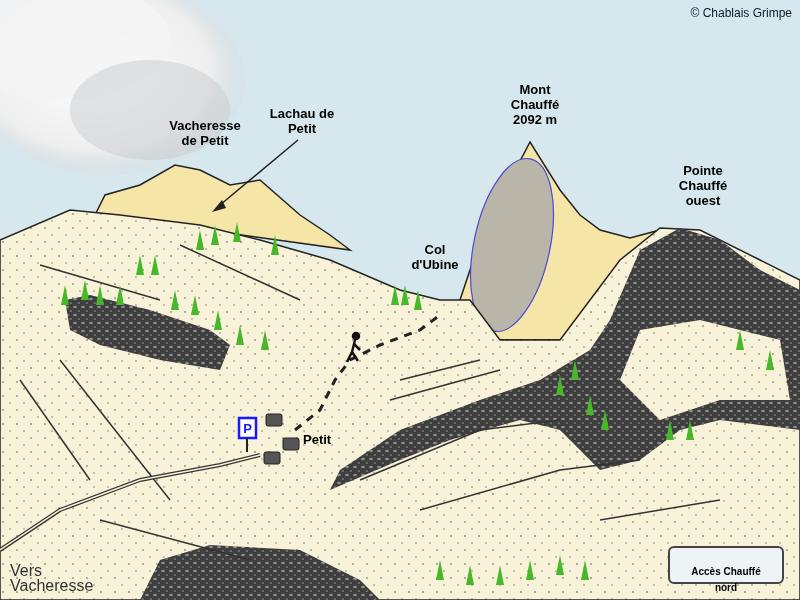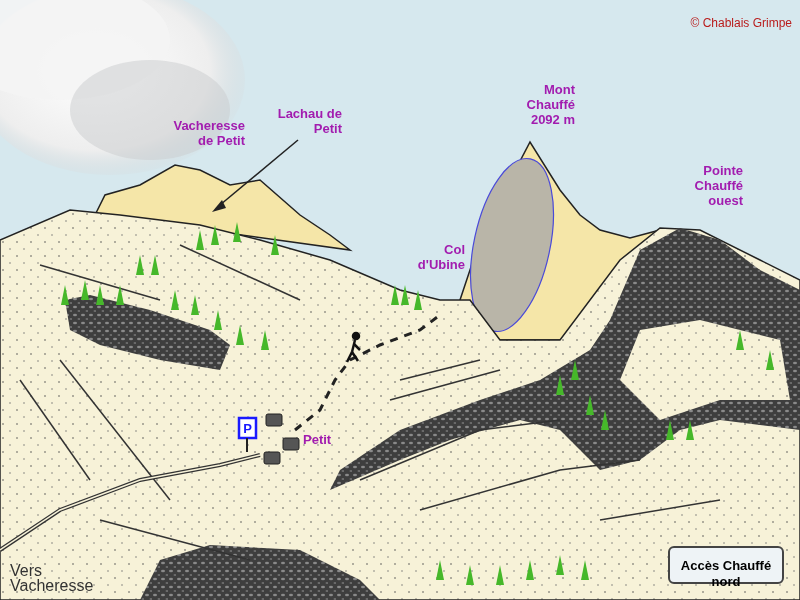--- a/index.html
+++ b/index.html
@@ -1,21 +1,21 @@
 <!DOCTYPE html>
 <html><head>
 <meta charset="utf-8">
 <style>
   html, body { margin:0; padding:0; }
   body { width:800px; height:600px; overflow:hidden; background:#d6e8ee; position:relative; font-family:"Liberation Sans", sans-serif; }
   #map { position:absolute; left:0; top:0; width:800px; height:600px; }
-  .lbl { position:absolute; font-weight:bold; font-size:13px; color:#a21caf; text-align:right; line-height:15px; white-space:nowrap; }
+  .lbl { position:absolute; font-weight:bold; font-size:13px; color:#000000; text-align:center; line-height:15px; white-space:nowrap; }
   .lbl-thin { position:absolute; font-size:16px; color:#333; line-height:15px; white-space:nowrap; }
-  .copyright { position:absolute; right:8px; top:16px; font-size:12px; color:#b91c1c;margin-left:29px; }
-  .legend-box { position:absolute; left:668px; top:546px; width:116px; height:38px; border:2px solid #444; border-radius:6px; background:#eef3f6; font-weight:bold; font-size:13px; text-align:center; line-height:16px; padding-top:10px; box-sizing:border-box; }
+  .copyright { position:absolute; right:8px; top:6px; font-size:12px; color:#0f172a;margin-left:29px; }
+  .legend-box { position:absolute; left:668px; top:546px; width:116px; height:38px; border:2px solid #444; border-radius:6px; background:#eef3f6; font-weight:bold; font-size:10px; text-align:center; line-height:16px; padding-top:16px; box-sizing:border-box; }
 </style>
 </head>
 <body>
 
 <svg id="map" viewBox="0 0 800 600" xmlns="http://www.w3.org/2000/svg">
   <defs>
     <pattern id="rock" width="8" height="8" patternUnits="userSpaceOnUse">
       <rect width="8" height="8" fill="#3e3e3e"></rect>
       <ellipse cx="3" cy="3" rx="2" ry="1.3" fill="#8a8a8a"></ellipse>
       <ellipse cx="7" cy="7" rx="1.5" ry="1" fill="#6e6e6e"></ellipse>

